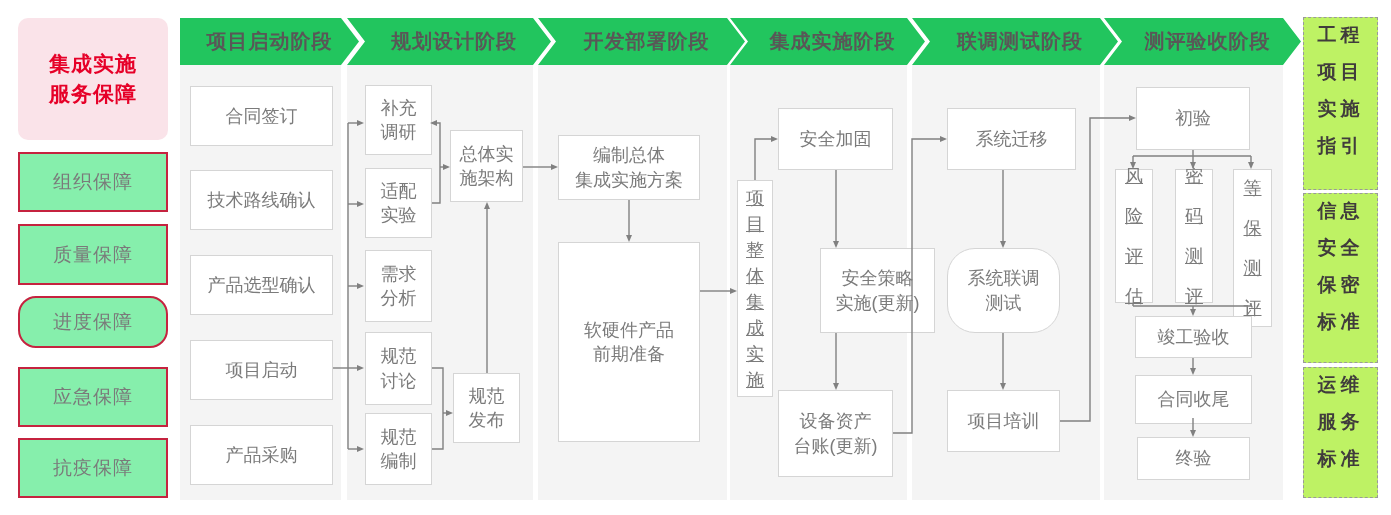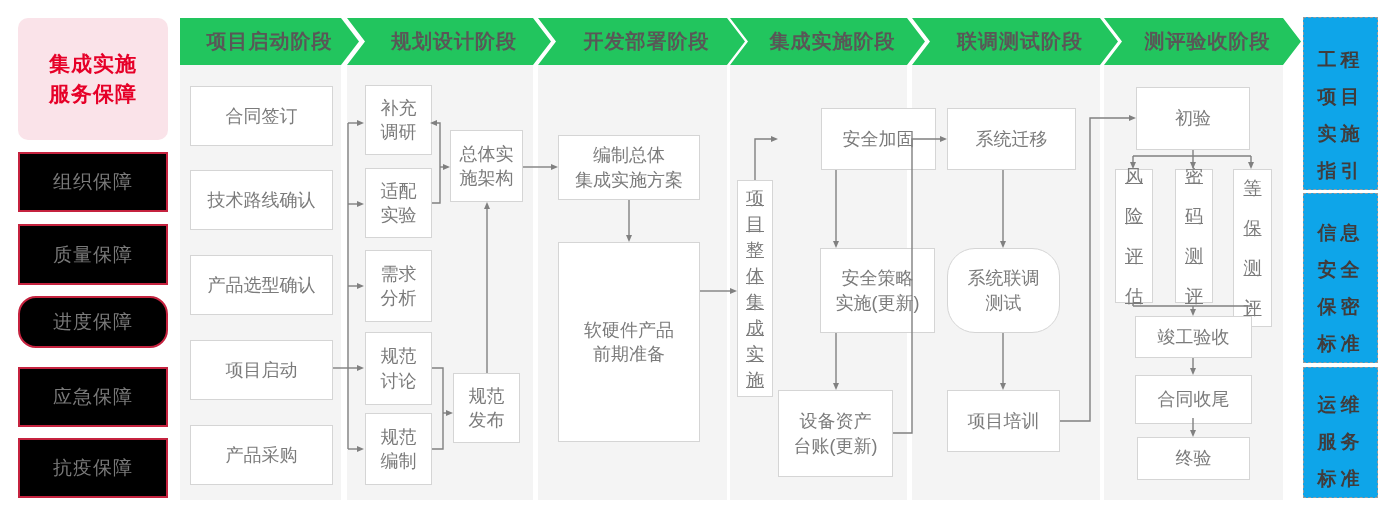--- a/index.html
+++ b/index.html
@@ -11,21 +11,21 @@
   .abs{position:absolute;box-sizing:border-box;}
 
   
   .legend-title{
     background:#fae3e9;border-radius:10px;color:#e60028;
     font-size:21px;font-weight:bold;line-height:1.45;
     display:flex;align-items:center;justify-content:center;text-align:center;
     white-space:pre-line;letter-spacing:1px;
   }
   .legend-item{
-    background:#000000;border:2px solid #c5233f;color:#7a7a7a;
+    background:#86efac;border:2px solid #c5233f;color:#7a7a7a;
     font-size:19px;display:flex;align-items:center;justify-content:center;
     letter-spacing:1px;
   }
 
   
   .col-bg{background:#f4f4f4;}
   .chev{
     background:#22c55e;color:#595757;font-size:20px;font-weight:bold;
     display:flex;align-items:center;justify-content:center;letter-spacing:1px;
     clip-path:polygon(0 0, calc(100% - 18px) 0, 100% 50%, calc(100% - 18px) 100%, 0 100%, 18px 50%);
@@ -45,22 +45,22 @@
   }
   .vnode{white-space:normal;}
   .vnode .vtext{
     display:block;width:20px;word-break:break-all;text-align:center;margin:16px auto;text-decoration:underline;
   }
   .lh26 .vtext{line-height:26px;}
   .lh30 .vtext{line-height:40px;}
 
   
   .standard{
-    background:#0ea5e9;border:1px dashed #9a9a9a;color:#403c3c;
-    display:flex;align-items:flex-end;justify-content:center;
+    background:#bef264;border:1px dashed #9a9a9a;color:#403c3c;
+    display:flex;align-items:flex-start;justify-content:center;font-family:Liberation Mono, monospace;
   }
   .standard .pair{
     display:block;width:46px;font-size:19px;font-weight:bold;
     letter-spacing:4px;line-height:37px;word-break:break-all;text-align:center;
   }
 
   svg.wires{position:absolute;left:0;top:0;pointer-events:none;}
 </style>
 </head>
 <body>
@@ -111,21 +111,21 @@
 发布</div>
 
   <div class="abs node" style="left:558px;top:135px;width:142px;height:65px;">编制总体
 集成实施方案</div>
   <div class="abs node" style="left:558px;top:242px;width:142px;height:200px;">软硬件产品
 前期准备</div>
 
   <div class="abs node vnode lh26" style="left:737px;top:180px;width:36px;height:217px;">
     <span class="vtext">项目整体集成实施</span>
   </div>
-  <div class="abs node" style="left:778px;top:108px;width:115px;height:62px;margin-left:43px;">安全加固</div>
+  <div class="abs node" style="left:778px;top:108px;width:115px;height:62px;">安全加固</div>
   <div class="abs node" style="left:820px;top:248px;width:115px;height:85px;">安全策略
 实施(更新)</div>
   <div class="abs node" style="left:778px;top:390px;width:115px;height:87px;">设备资产
 台账(更新)</div>
 
   <div class="abs node" style="left:947px;top:108px;width:129px;height:62px;">系统迁移</div>
   <div class="abs node" style="left:947px;top:248px;width:113px;height:85px;border-radius:28px;">系统联调
 测试</div>
   <div class="abs node" style="left:947px;top:390px;width:113px;height:62px;">项目培训</div>
 

